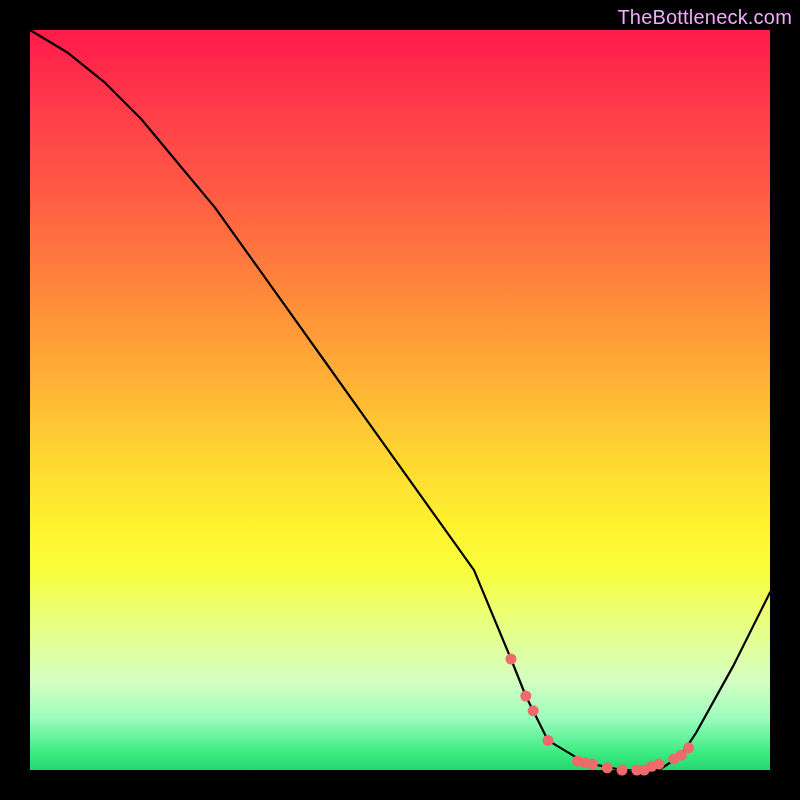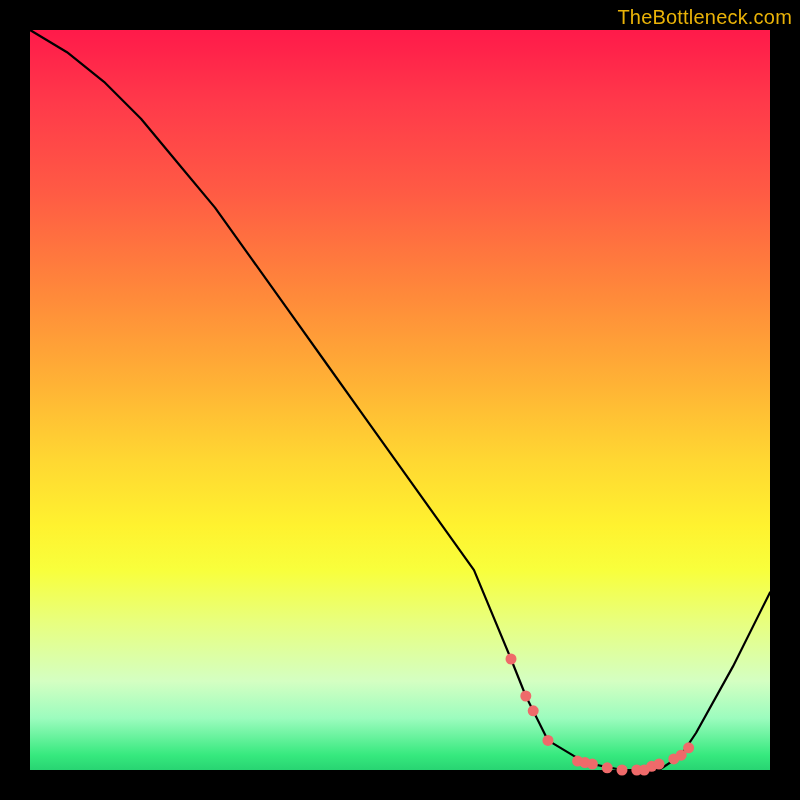--- a/index.html
+++ b/index.html
@@ -31,21 +31,21 @@
       #9cfcbe 93%,
       #36e97e 98%,
       #28d472 100%
     );
   }
   .watermark {
     position: absolute;
     top: 6px;
     right: 8px;
     font: 400 20px Arial, Helvetica, sans-serif;
-    color: #eab308;
+    color: #f0abfc;
     letter-spacing: 0.2px;
     user-select: none;
   }
   svg.curve {
     position: absolute;
     left: 0; top: 0;
     width: 740px;
     height: 740px;
     overflow: visible;
   }

